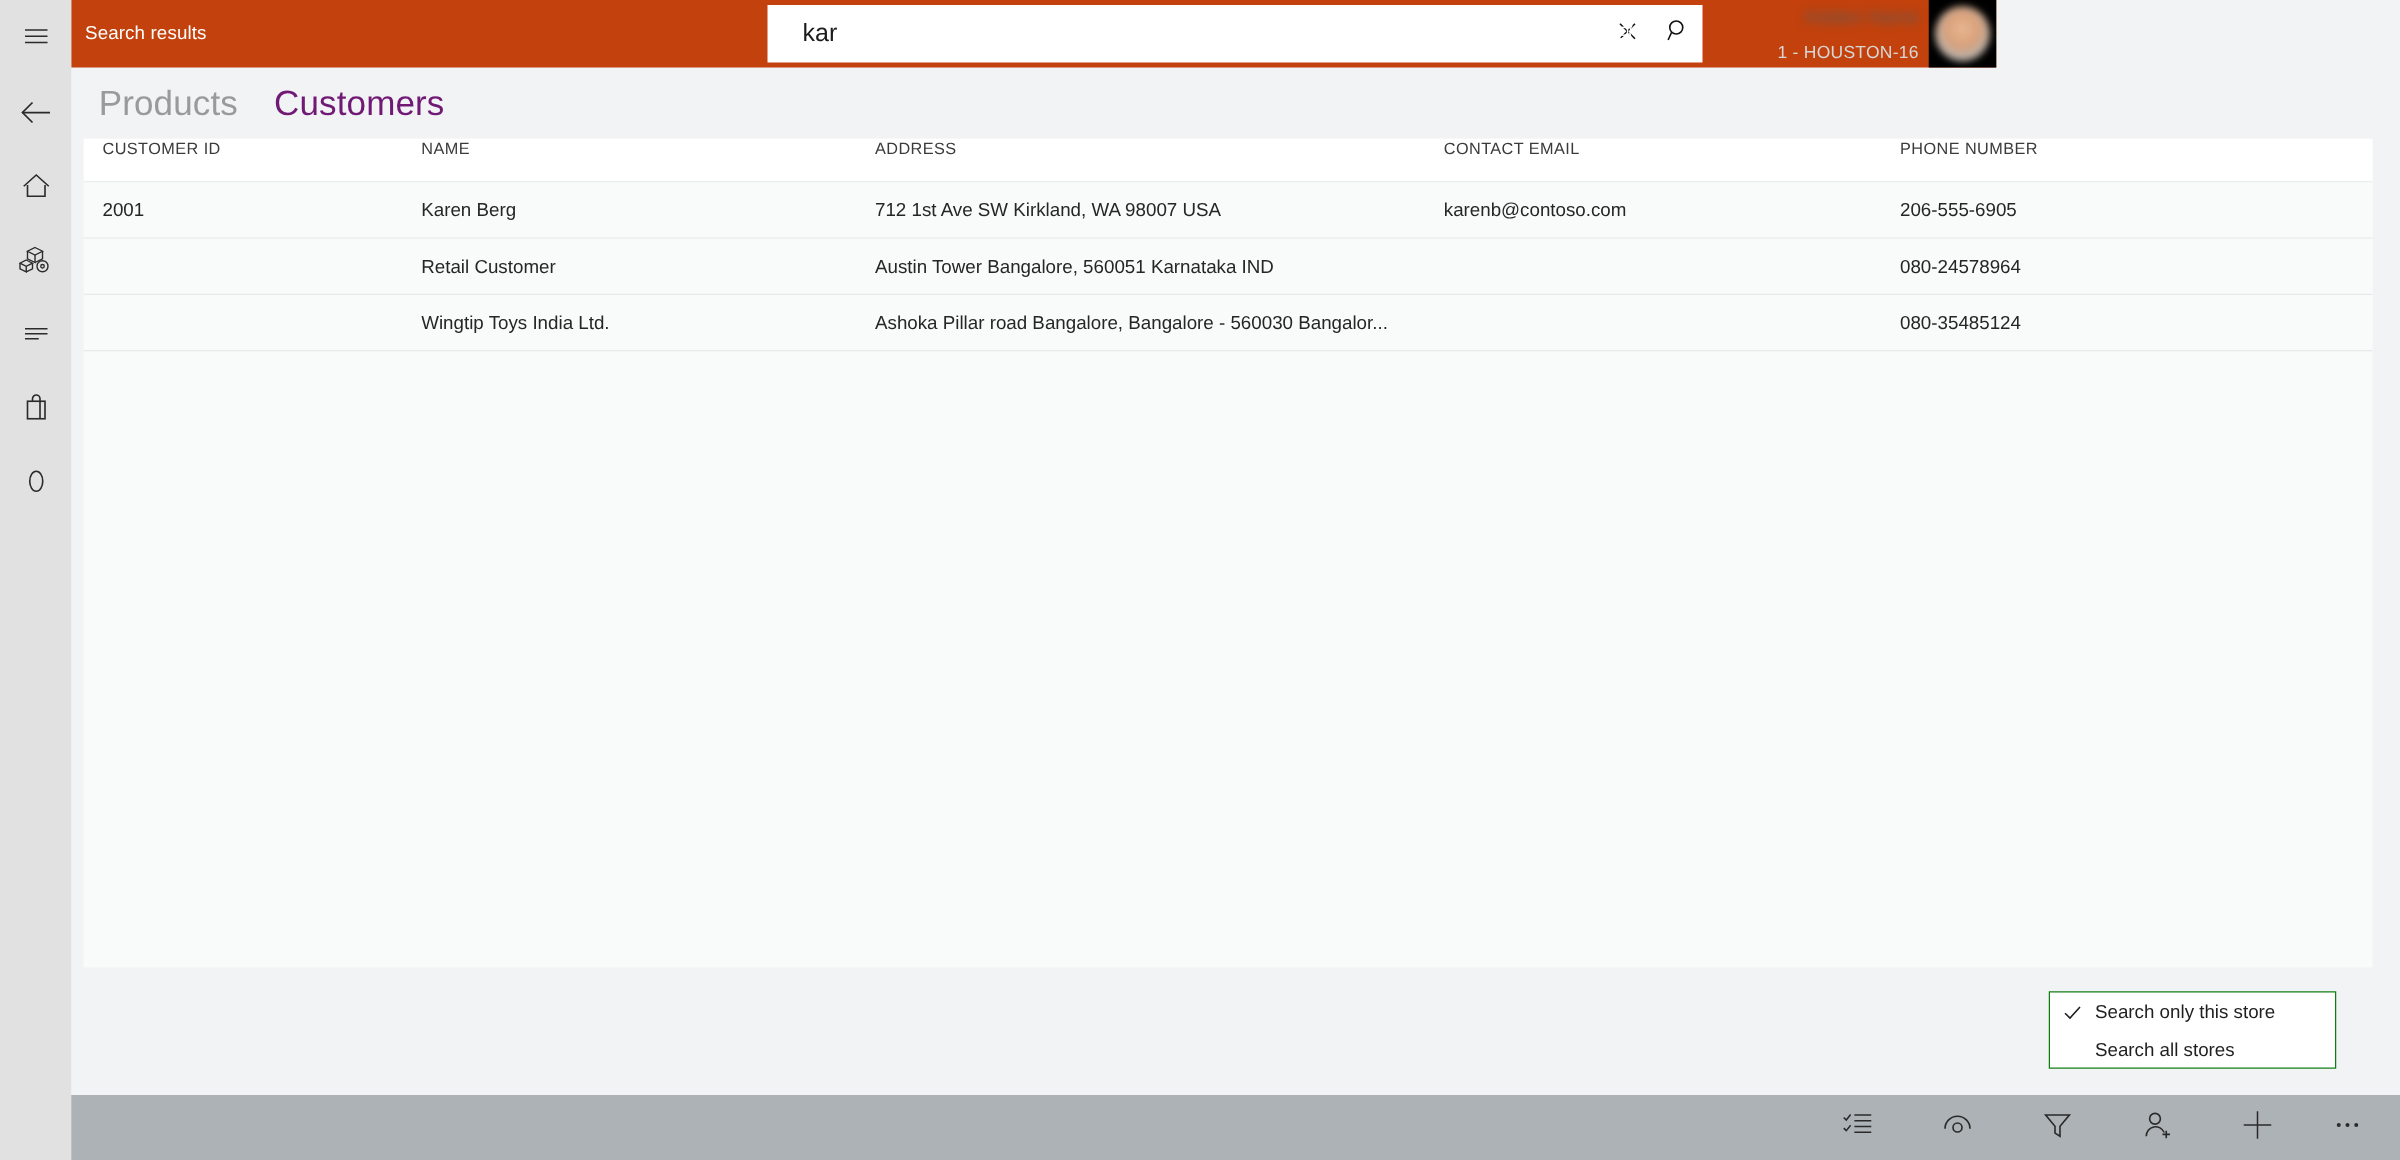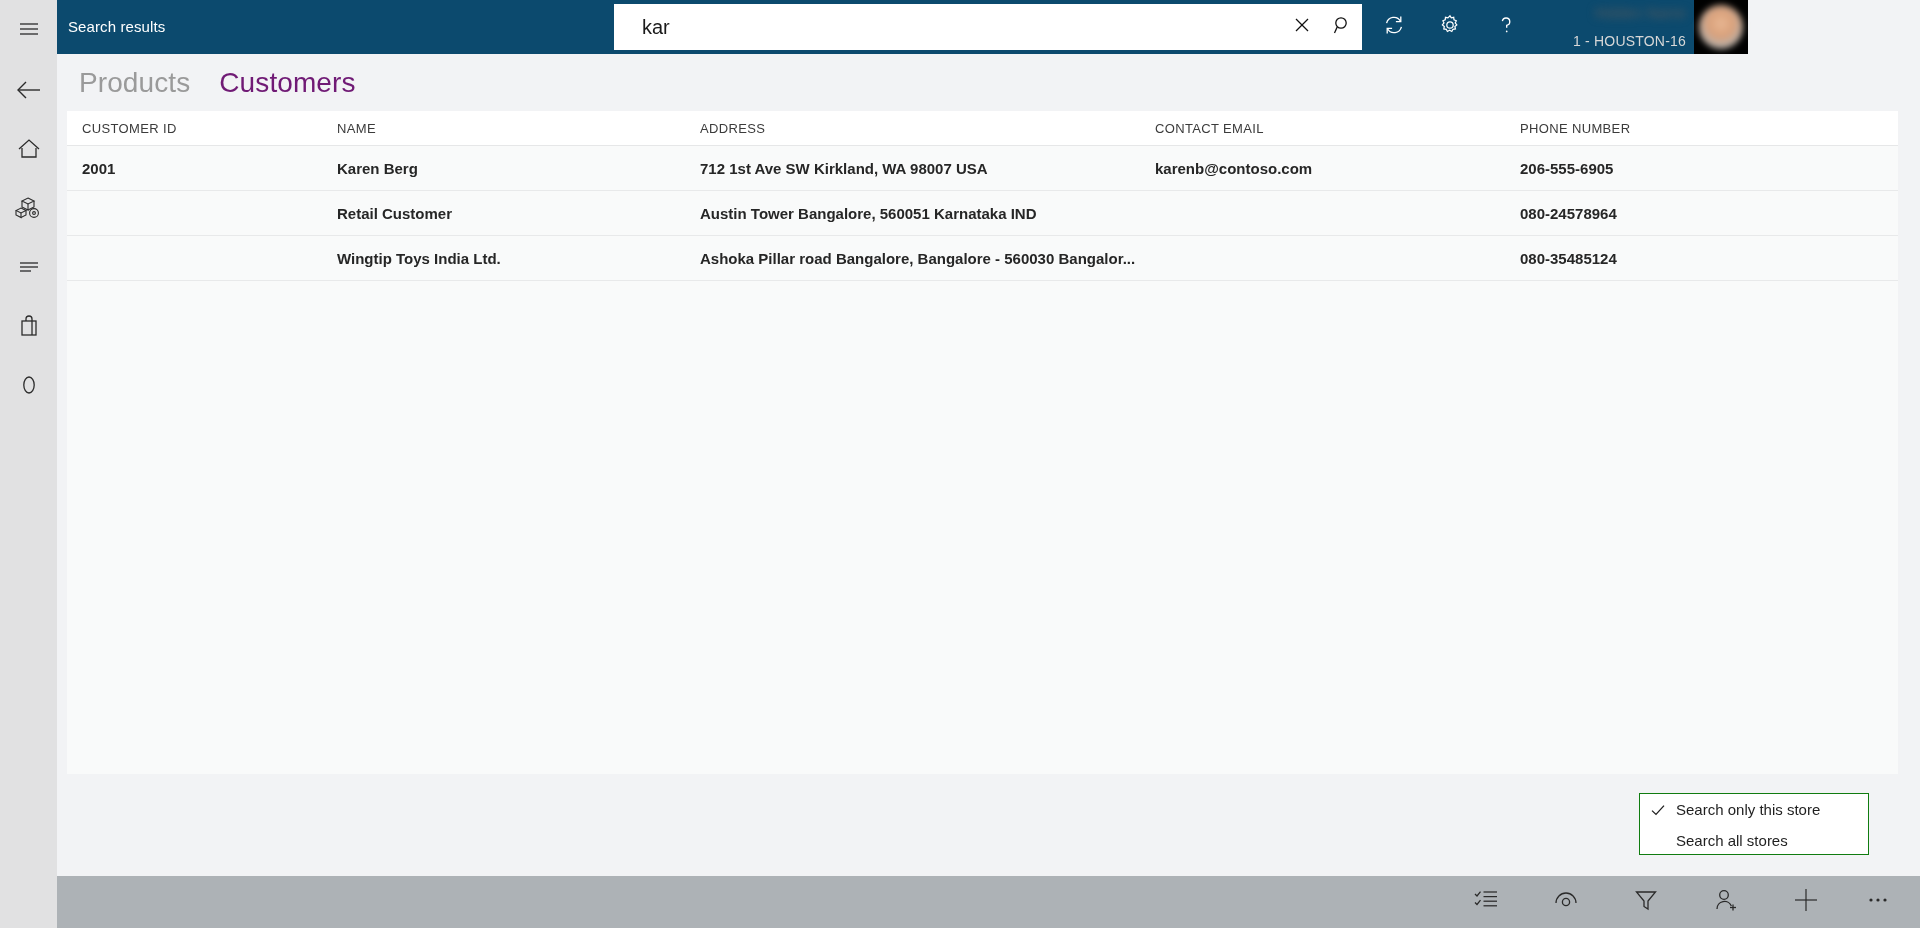--- a/index.html
+++ b/index.html
@@ -25,22 +25,22 @@
     display: flex; align-items: center; justify-content: center;
     color: #2b2b2b;
   }
   .rail-btn svg { display: block; }
   .rail-gap-1 { margin-top: 4px; }
   .rail-gap-2 { margin-top: 2px; }
 
   
   .topbar {
     position: absolute; left: 57px; top: 0;
-    width: 1691px; height: 54px;
-    background: #0c4a6e;
+    width: 1540px; height: 54px;
+    background: #c2410c;
     z-index: 5;
   }
   .topbar-title {
     position: absolute; left: 11px; top: 18px;
     color: #ffffff; font-size: 15px; letter-spacing: .1px;
   }
   .searchwrap {
     position: absolute; left: 557px; top: 4px;
     width: 748px; height: 46px;
     background: #ffffff;
@@ -109,41 +109,40 @@
     color: #9a9a9a; letter-spacing: .1px;
   }
   .tab.active { color: #701a75; }
 
   .panel {
     position: absolute; left: 10px; top: 57px;
     width: 1831px; height: 663px;
     background: #f9fafa;
   }
   .thead {
-    display: flex; align-items: center;
+    display: flex; 
     height: 35px; background: #ffffff;
     border-bottom: 1px solid #e6e7e8;
   }
   .th {
     font-size: 13px; color: #3b3b3b;
     letter-spacing: .35px;
     white-space: nowrap; overflow: hidden;
   }
   .trow {
     display: flex; align-items: center;
     height: 45px;
     border-bottom: 1px solid #e8e9ea;
     background: #f9fafa;
   }
   .trow:first-of-type { background: #fcfcfd; }
   .td {
     font-size: 15px; color: #262626;
     white-space: nowrap; overflow: hidden; text-overflow: ellipsis;
     padding-right: 14px;
-    font-weight: bold;
   }
   .col-id      { width: 270px; padding-left: 15px; }
   .col-name    { width: 363px; }
   .col-address { width: 455px; }
   .col-email   { width: 365px; }
   .col-phone   { width: 320px; }
 
   
   .popup {
     position: absolute;

